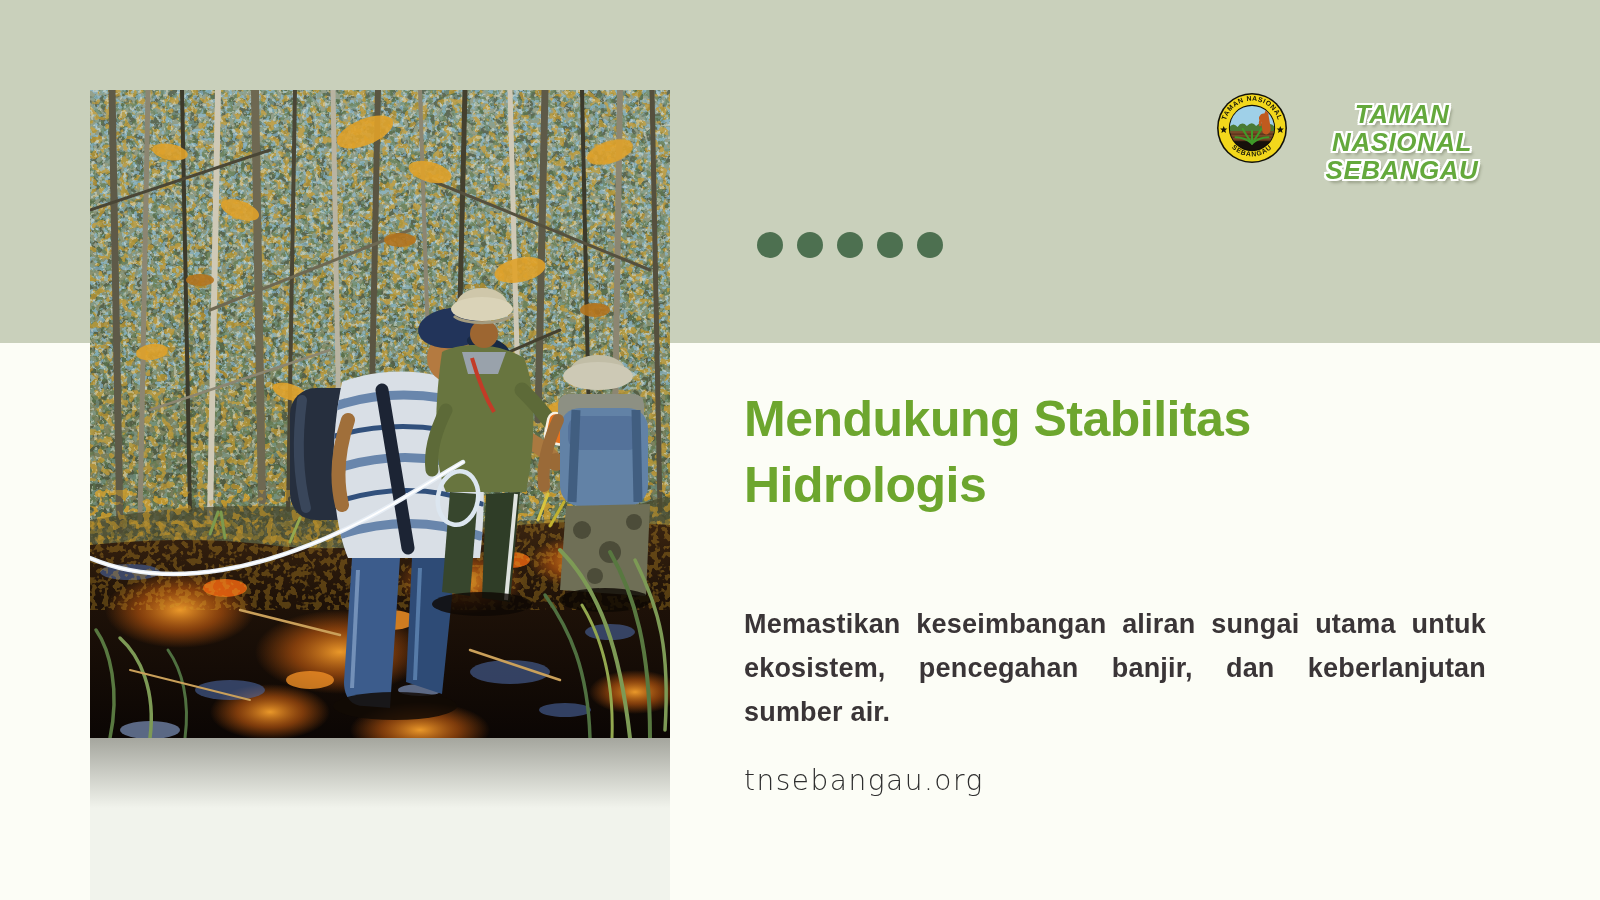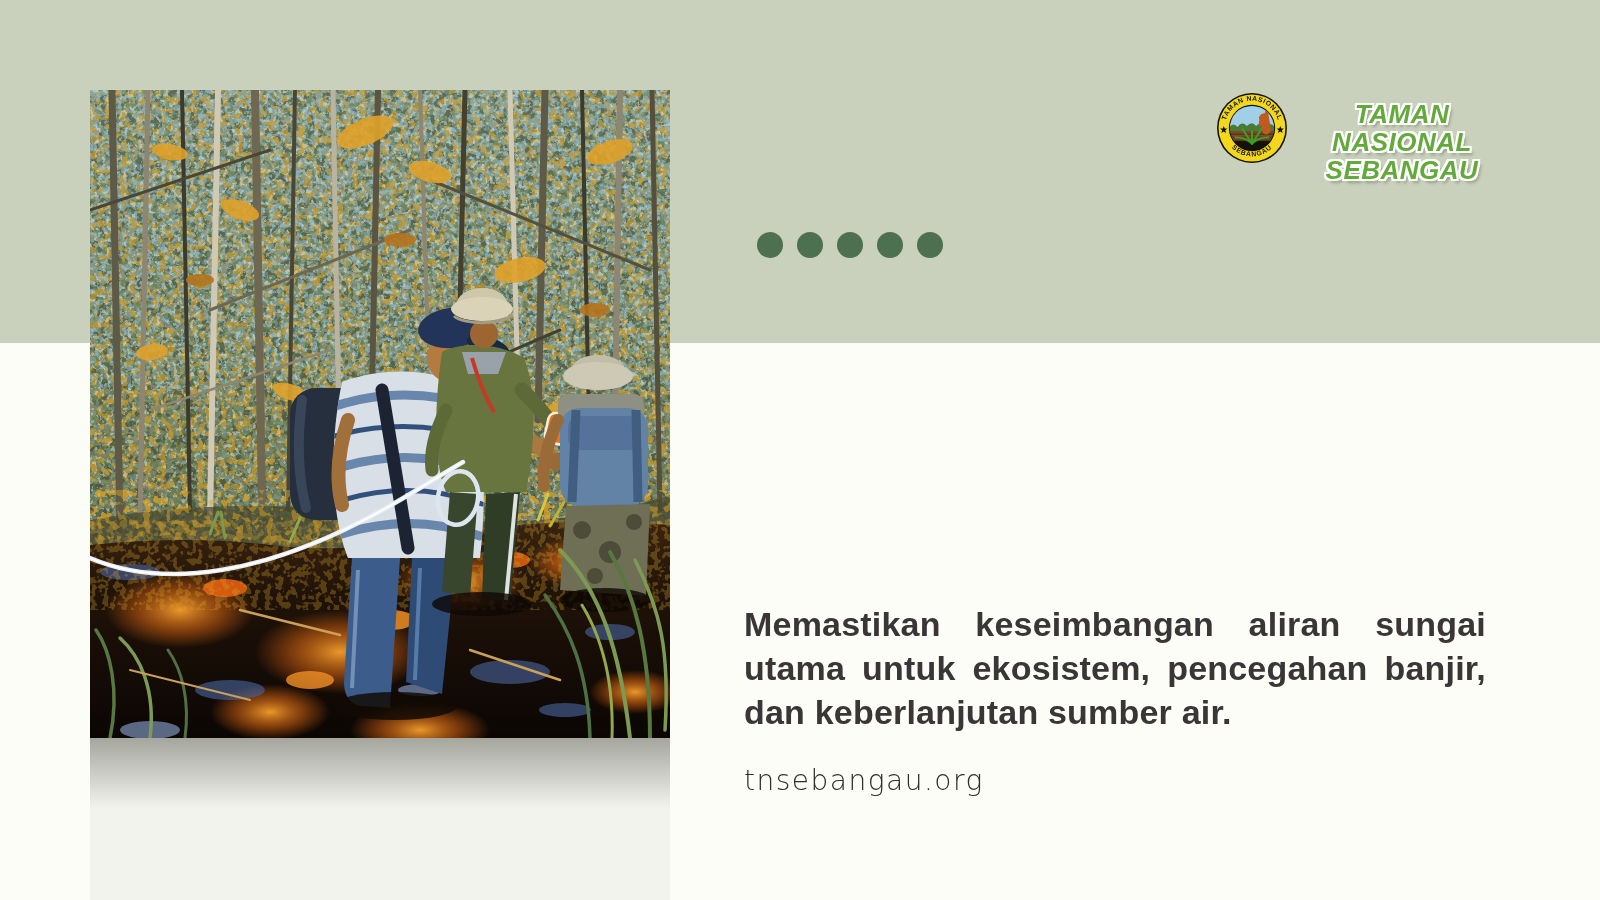--- a/index.html
+++ b/index.html
@@ -45,21 +45,21 @@
 
   
   .headline{
     position:absolute;left:744px;top:386px;width:700px;
     font-size:50px;line-height:66px;font-weight:800;letter-spacing:-.5px;
     color:#6da62e;
   }
   
   .body-copy{
     position:absolute;left:744px;top:602px;width:742px;
-    font-size:34px;line-height:44px;font-weight:700;letter-spacing:.2px;
+    font-size:27px;line-height:44px;font-weight:700;letter-spacing:.2px;
     color:#3a3537;text-align:justify;
   }
   
   .website{
     position:absolute;left:744px;top:764px;width:742px;
     font-size:28px;font-weight:300;letter-spacing:1.5px;
     color:#2e2e2e;font-family:"DejaVu Sans",sans-serif;
     text-decoration:none;display:block;
   }
 </style>
@@ -340,18 +340,19 @@
 
 <div class="dots">
     <span class="dot" style="background: rgb(77, 112, 80);"></span>
     <span class="dot" style="background: rgb(77, 112, 80);"></span>
     <span class="dot" style="background: rgb(77, 112, 80);"></span>
     <span class="dot" style="background: rgb(77, 112, 80);"></span>
     <span class="dot" style="background: rgb(77, 112, 80);"></span>
   </div>
 
 <h1 class="headline" style="margin: 0px; color: rgb(109, 166, 46);">
-  <br>
+  <span>Mendukung Stabilitas</span><br>
+  <span>Hidrologis</span>
 </h1>
 
 <p class="body-copy" style="margin: 0px; color: rgb(58, 53, 55);">Memastikan keseimbangan aliran sungai utama untuk ekosistem, pencegahan banjir, dan keberlanjutan sumber air.</p>
 
 <a class="website" href="#">tnsebangau.org</a>
 
 </body></html>

